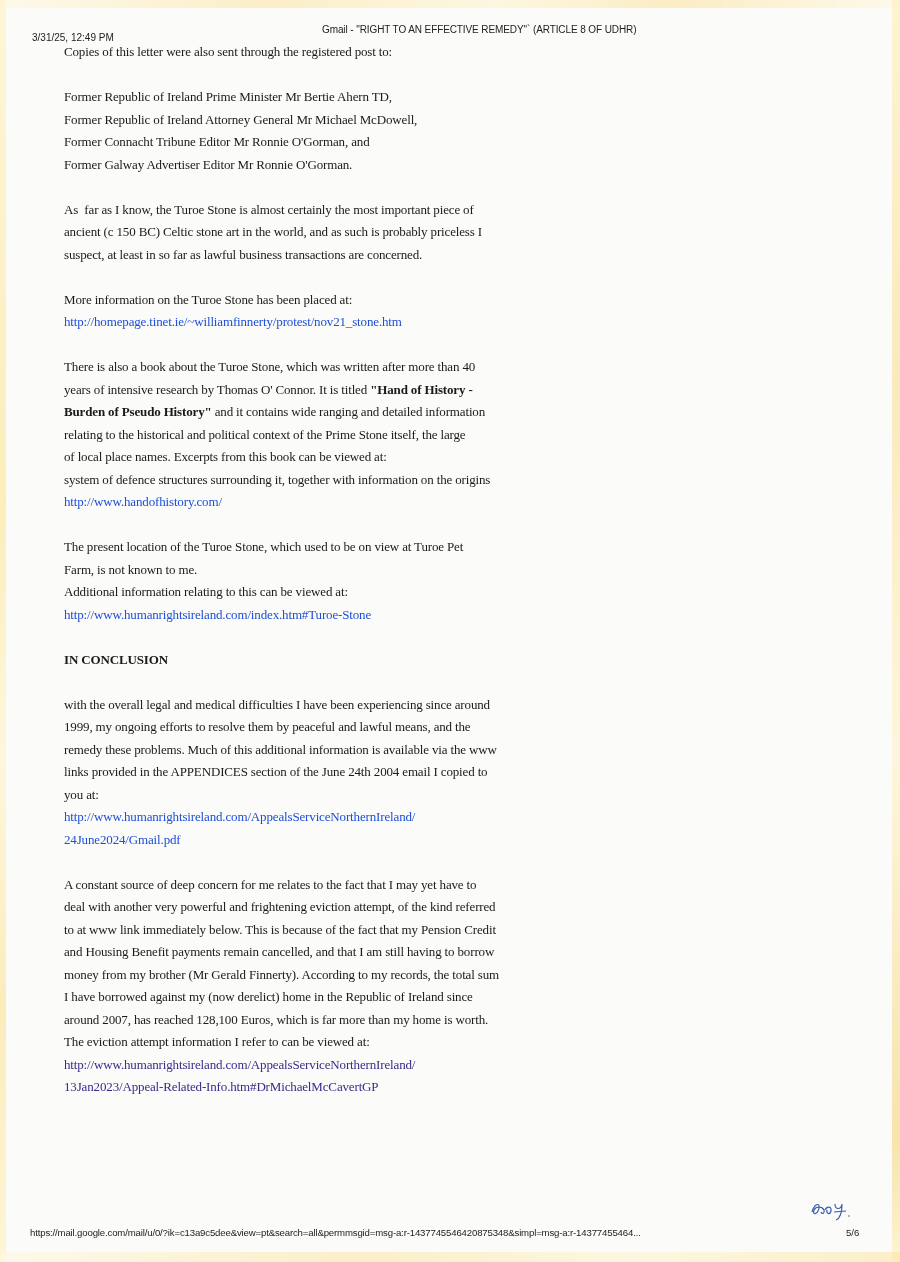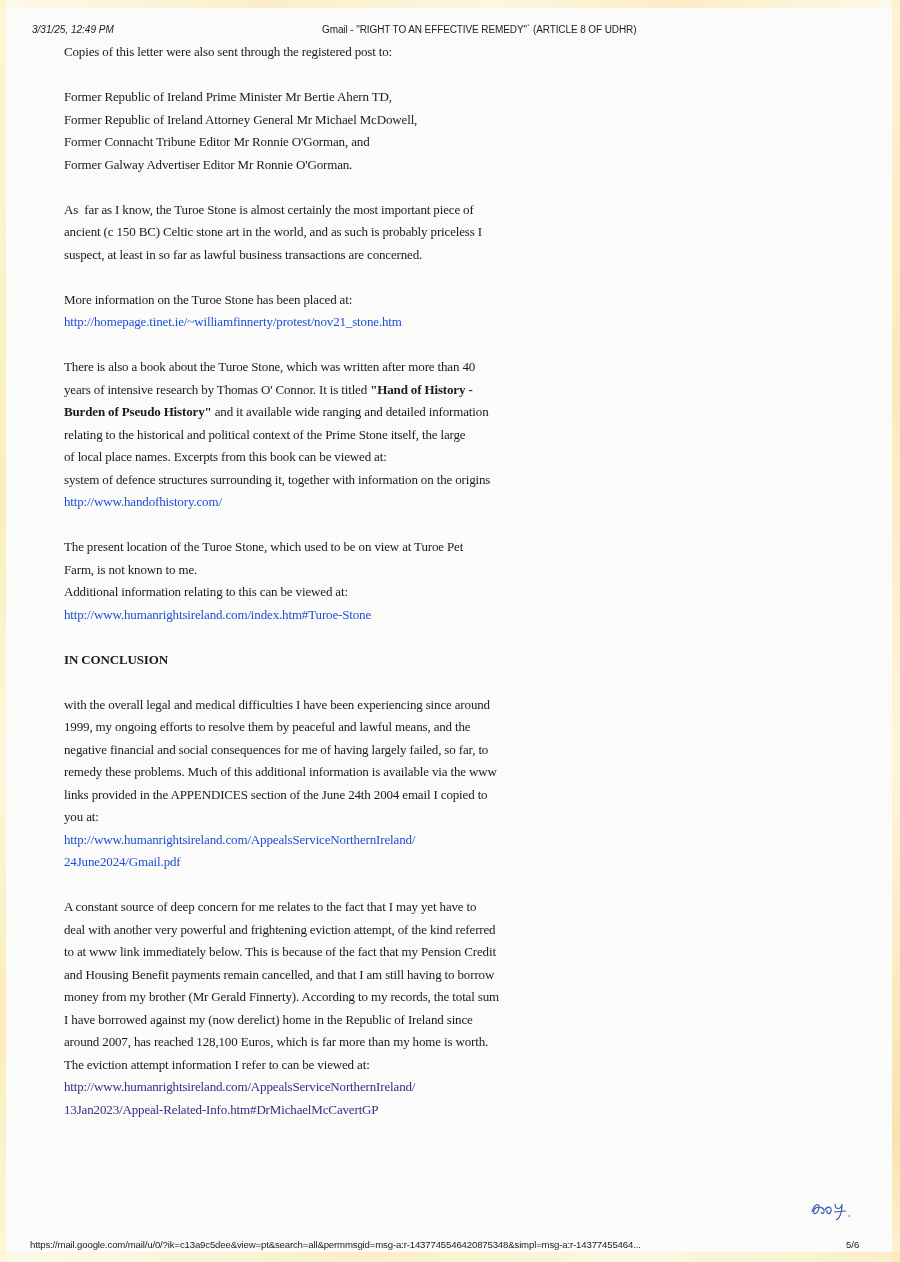--- a/index.html
+++ b/index.html
@@ -40,22 +40,21 @@
       top: 24px;
       left: 0;
       width: 900px;
       height: 14px;
       font-size: 10px;
       color: #222;
     }
     .print-header .date {
       position: absolute;
       left: 32px;
-      top: 0;
-      font-style: italic;
+      top: 8px;
     }
     .print-header .title {
       position: absolute;
       left: 322px;
       top: 0;
       letter-spacing: -0.1px;
     }
     .content {
       position: absolute;
       left: 64px;
@@ -85,21 +84,20 @@
       margin: 0 0 22.5px 0;
     }
     .print-footer {
       position: absolute;
       top: 1227px;
       left: 0;
       width: 900px;
       height: 14px;
       font-size: 9.6px;
       color: #222;
-      margin-top: 12px;
     }
     .print-footer .url {
       position: absolute;
       left: 30px;
       top: 0;
       white-space: nowrap;
       letter-spacing: -0.15px;
     }
     .print-footer .page {
       position: absolute;
@@ -148,40 +146,39 @@
   </p>
 
   <p>
     <span class="line">More information on the Turoe Stone has been placed at:</span>
     <a class="link">http://homepage.tinet.ie/~williamfinnerty/protest/nov21_stone.htm</a>
   </p>
 
   <p>
     <span class="line">There is also a book about the Turoe Stone, which was written after more than 40</span>
     <span class="line"><span>years of intensive research by Thomas O' Connor. It is titled </span><span class="bold">"Hand of History -</span></span>
-    <span class="line"><span class="bold">Burden of Pseudo History"</span><span> and it available wide ranging and detailed information</span></span>
+    <span class="line"><span class="bold">Burden of Pseudo History"</span><span> and it contains wide ranging and detailed information</span></span>
     <span class="line">relating to the historical and political context of the Prime Stone itself, the large</span>
     <span class="line">of local place names. Excerpts from this book can be viewed at:</span>
     <span class="line">system of defence structures surrounding it, together with information on the origins</span>
     <a class="link">http://www.handofhistory.com/</a>
   </p>
 
   <p>
     <span class="line">The present location of the Turoe Stone, which used to be on view at Turoe Pet</span>
     <span class="line">Farm, is not known to me.</span>
     <span class="line">Additional information relating to this can be viewed at:</span>
     <a class="link">http://www.humanrightsireland.com/index.htm#Turoe-Stone</a>
   </p>
 
   <div class="heading">IN CONCLUSION</div>
 
   <p>
     <span class="line">with the overall legal and medical difficulties I have been experiencing since around</span>
     <span class="line">1999, my ongoing efforts to resolve them by peaceful and lawful means, and the</span>
-    <span class="line">negative financial and social consequences for me of having largely failed, so far, to</span>
     <span class="line">remedy these problems. Much of this additional information is available via the www</span>
     <span class="line">links provided in the APPENDICES section of the June 24th 2004 email I copied to</span>
     <span class="line">you at:</span>
     <a class="link">
       <span class="line">http://www.humanrightsireland.com/AppealsServiceNorthernIreland/</span>
       <span class="line">24June2024/Gmail.pdf</span>
     </a>
   </p>
 
   <p>

